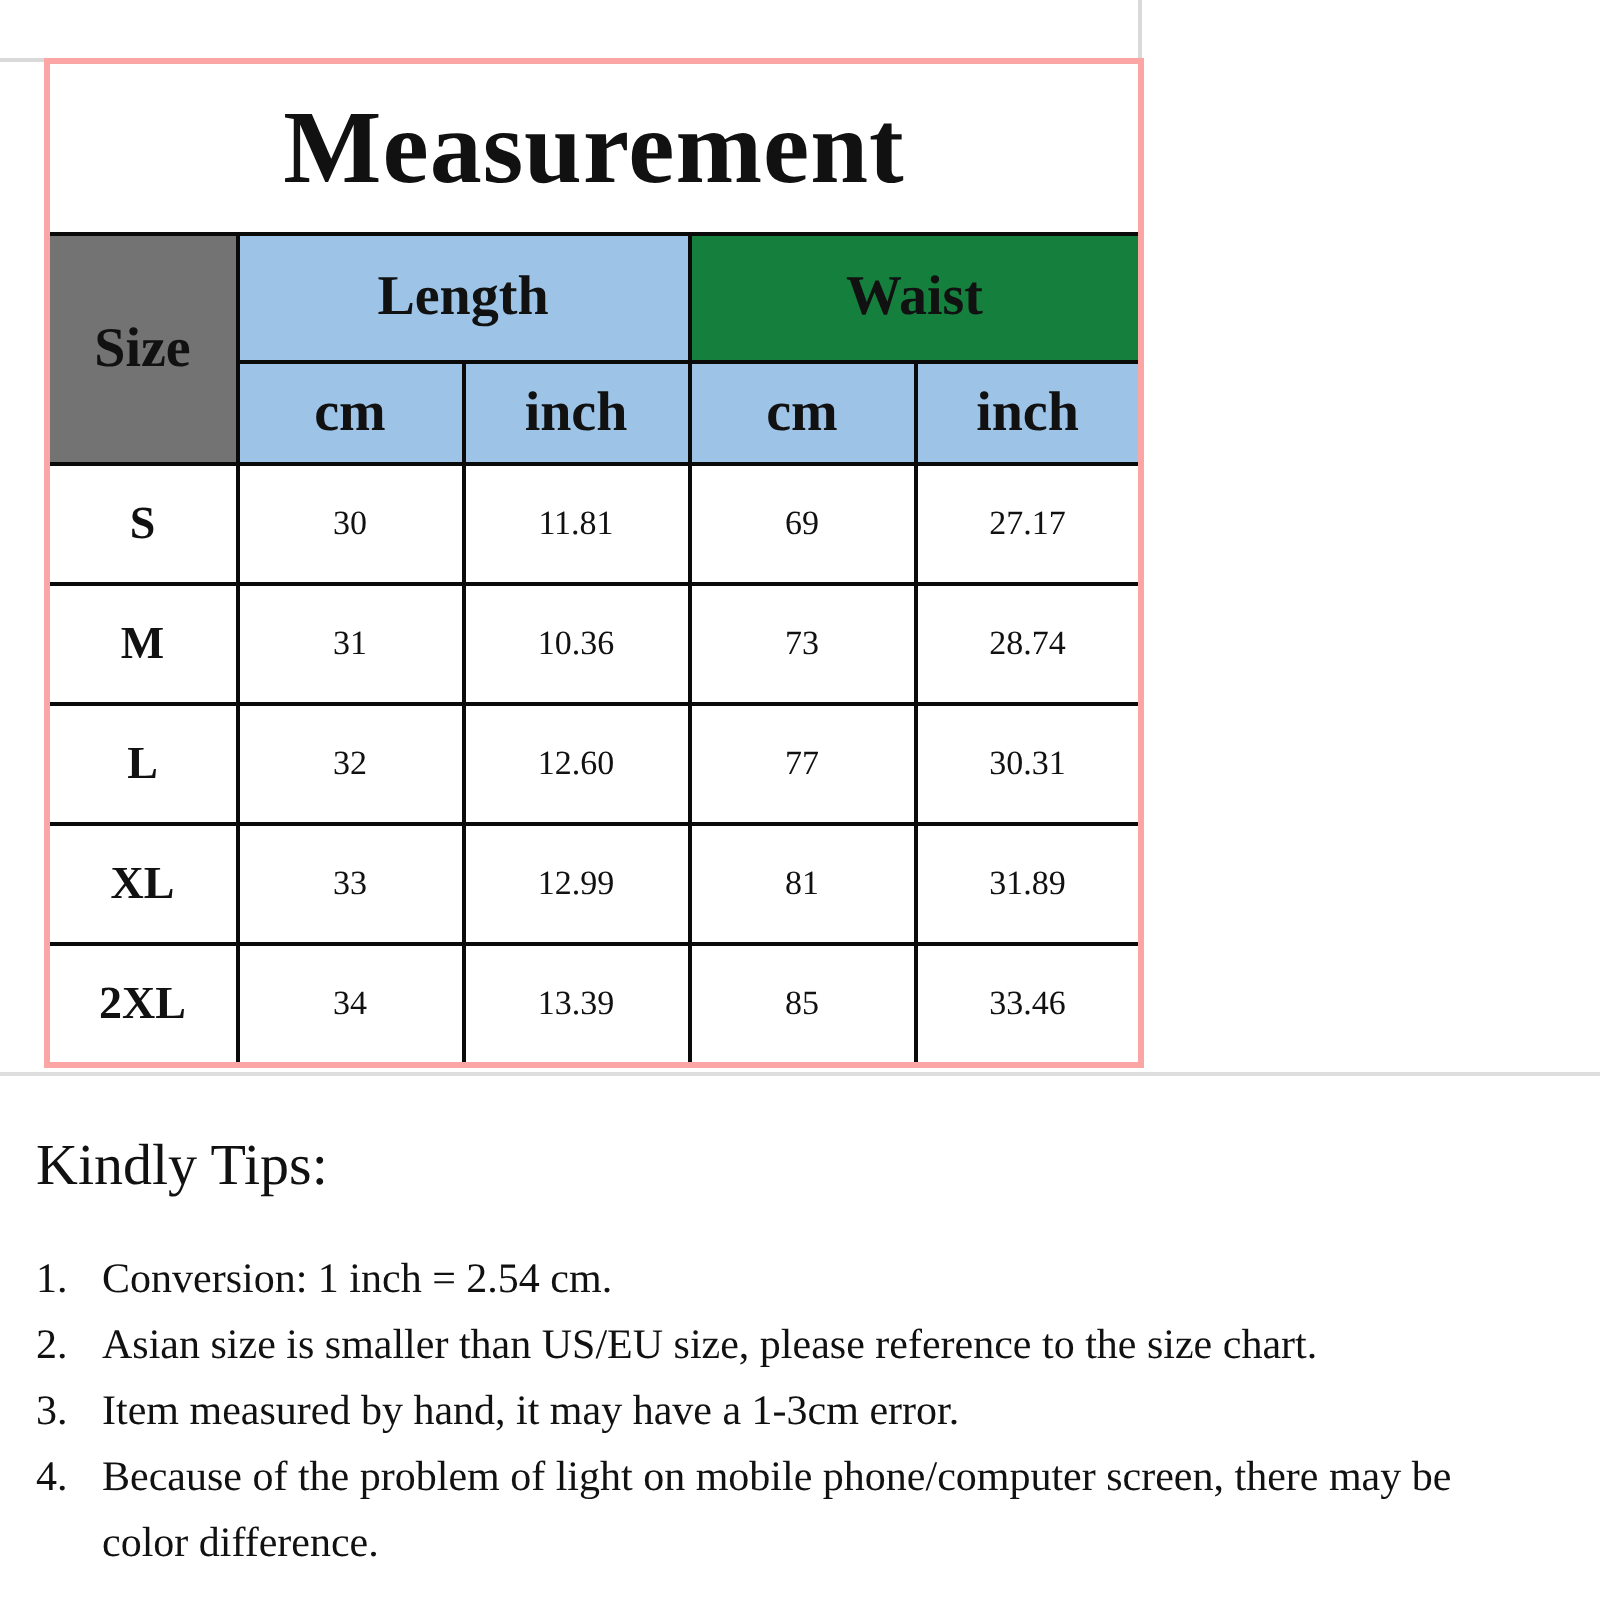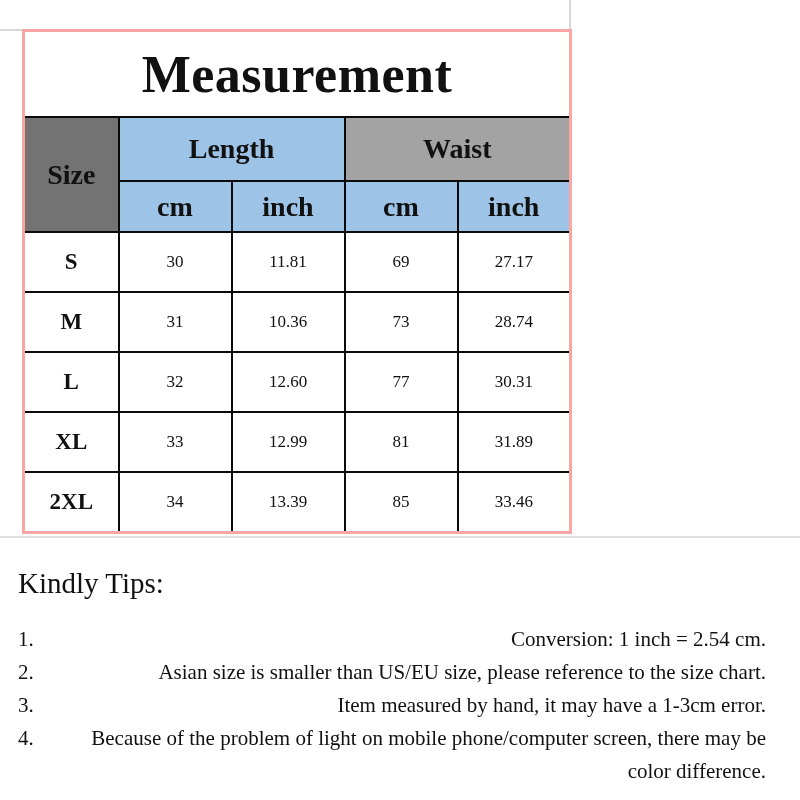--- a/index.html
+++ b/index.html
@@ -68,21 +68,21 @@
   .tips-list { margin-top: 23px; }
   .tip-item {
     display: flex;
     font-size: 21px;
     line-height: 33px;
   }
   .tip-num {
     flex: 0 0 33px;
     width: 33px;
   }
-  .tip-text { flex: 1 1 auto; text-align: right; }
+  .tip-text { flex: 1 1 auto; }
 </style>
 </head>
 <body>
 
 <div class="canvas">
 
   <div class="edge-line edge-top-left"></div>
   <div class="edge-line edge-top-right-v"></div>
   <div class="edge-line edge-bottom"></div>
 
@@ -94,21 +94,21 @@
       <col style="width:113px">
       <col style="width:113px">
     </colgroup>
     <tbody>
       <tr>
         <td class="title-cell" colspan="5">Measurement</td>
       </tr>
       <tr class="hdr-row-1">
         <td class="hdr" rowspan="2" style="background:#737373">Size</td>
         <td class="hdr" colspan="2" style="background:#9DC3E6">Length</td>
-        <td class="hdr" colspan="2" style="background:#a3a3a3">Waist</td>
+        <td class="hdr" colspan="2" style="background:#15803d">Waist</td>
       </tr>
       <tr class="hdr-row-2">
         <td class="hdr" style="background:#9DC3E6">cm</td>
         <td class="hdr" style="background:#9DC3E6">inch</td>
         <td class="hdr" style="background:#9DC3E6">cm</td>
         <td class="hdr" style="background:#9DC3E6">inch</td>
       </tr>
 
       <tr class="data-row">
         <td class="size-cell">S</td>

